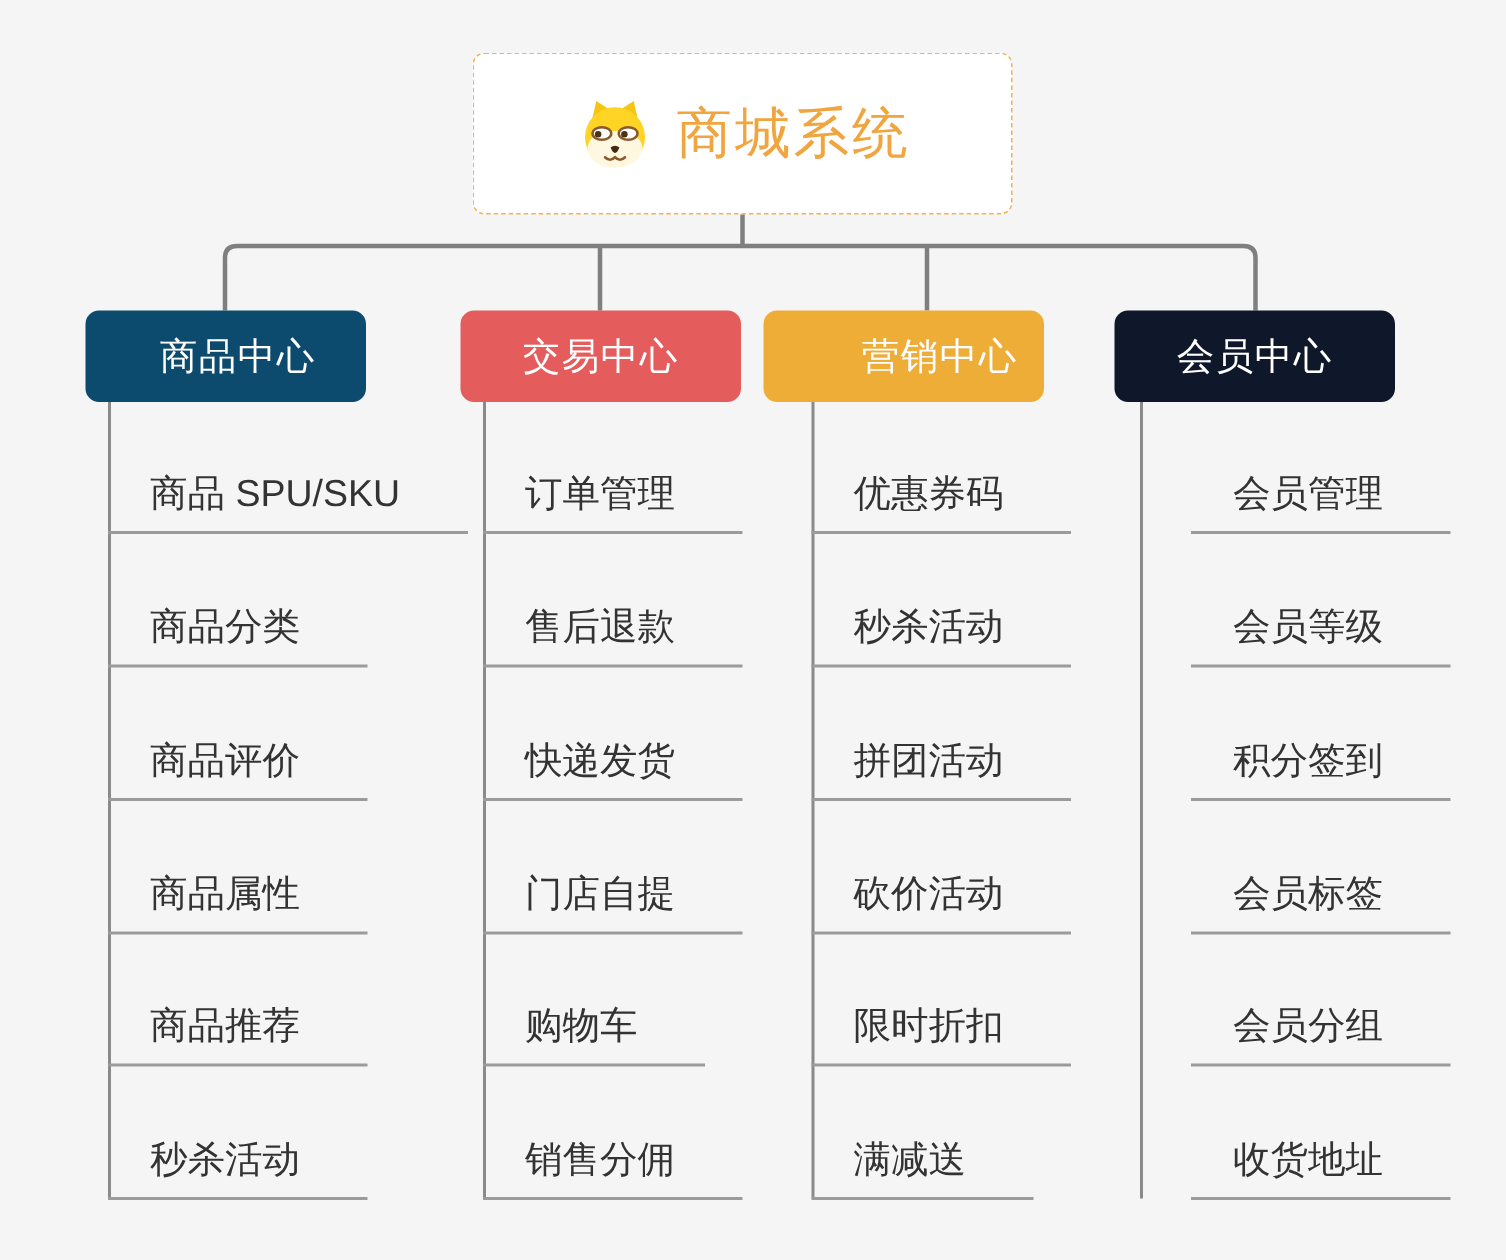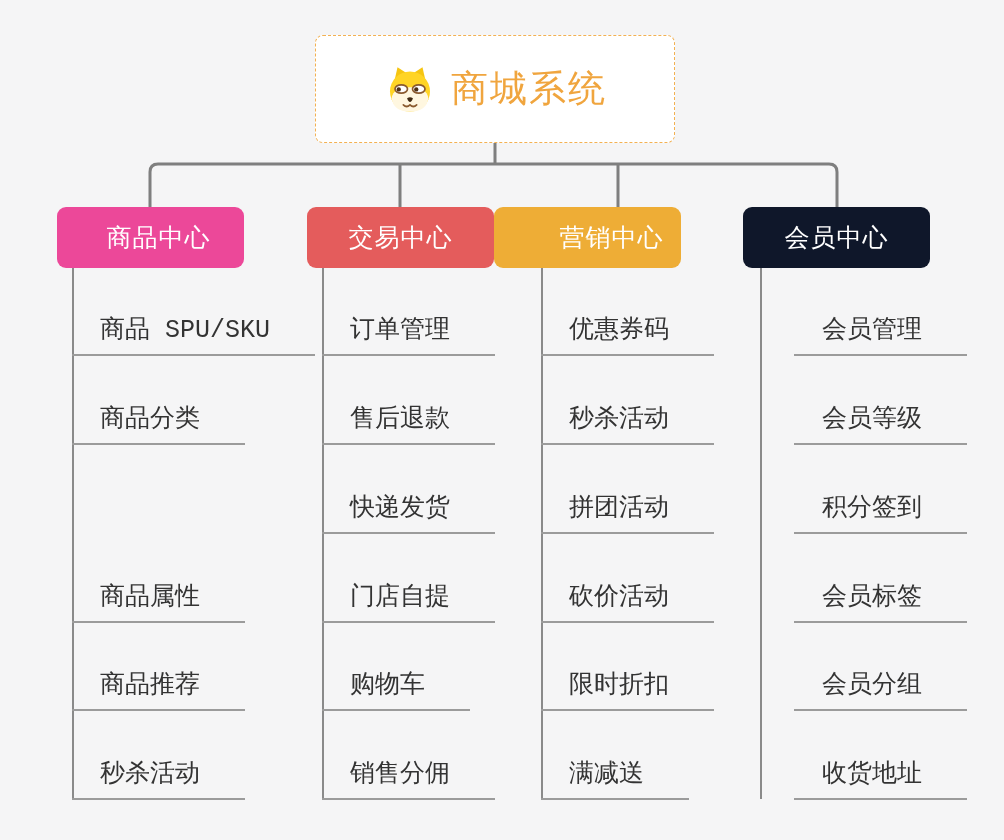--- a/index.html
+++ b/index.html
@@ -2,21 +2,21 @@
 <html><head>
 <meta charset="utf-8">
 <style>
   html,body{margin:0;padding:0;}
   body{
     width:1004px;height:840px;
     background:#f5f5f6;
     font-family:"Liberation Sans","DejaVu Sans",sans-serif;
     overflow:hidden;
   }
-  #canvas{position:relative;width:1004px;height:736px;font-family:Liberation Mono, monospace;}
+  #canvas{position:relative;width:1004px;height:736px;}
 
   
   #connector-layer{position:absolute;left:0;top:0;width:1004px;height:840px;pointer-events:none;}
 
   
   .root-node{
     position:absolute;left:315px;top:35px;width:360px;height:108px;
     background:#ffffff;
     border:1px dashed #f3b152;
     border-radius:8px;
@@ -31,21 +31,21 @@
   
   .branch-node{
     position:absolute;top:207px;width:187px;height:61px;
     border-radius:9px;
     display:flex;align-items:center;justify-content:center;
     color:#ffffff;font-size:25px;letter-spacing:1px;white-space:nowrap;
     box-sizing:border-box;
   }
   .branch-0{left:57px;}
   .branch-1{left:307px;}
-  .branch-2{left:494px;padding-left:48px;}
+  .branch-2{left:509px;padding-left:48px;}
   .branch-3{left:743px;}
 
   
   .leaf{
     position:absolute;height:46px;
     display:flex;align-items:flex-end;
     padding:0 45px 9px 28px;
     border-bottom:2px solid #9b9b9b;
     box-sizing:border-box;
     font-size:25px;color:#333333;white-space:nowrap;
@@ -85,35 +85,36 @@
       <ellipse cx="21.5" cy="30" rx="7.5" ry="5" fill="#ffffff" stroke="#8a5a2e" stroke-width="2"></ellipse>
       <ellipse cx="42.5" cy="30" rx="7.5" ry="5" fill="#ffffff" stroke="#8a5a2e" stroke-width="2"></ellipse>
       <circle cx="18.5" cy="30.5" r="2.6" fill="#4e3014"></circle>
       <circle cx="39.5" cy="30.5" r="2.6" fill="#4e3014"></circle>
       <path d="M28.5 41 Q32 38.5 35.5 41 Q34 45.5 32 45.5 Q30 45.5 28.5 41 Z" fill="#3f2a14"></path>
       <path d="M24 49 Q28 53 32 49 Q36 53 40 49" fill="none" stroke="#8a5a2e" stroke-width="2" stroke-linecap="round"></path>
     </svg>
     <span class="root-title">商城系统</span>
   </div>
 
-  <div class="branch-node branch-0" style="background: #ec4899; padding-left: 16px;">
+  <div class="branch-node branch-0" style="background: #0c4a6e; padding-left: 16px;">
     <span>商品中心</span>
   </div>
   <div class="branch-node branch-1" style="background: rgb(228, 92, 92);">
     <span>交易中心</span>
   </div>
   <div class="branch-node branch-2" style="background: rgb(238, 173, 54);">
     <span>营销中心</span>
   </div>
   <div class="branch-node branch-3" style="background: #0f172a;">
     <span>会员中心</span>
   </div>
 
   <div class="leaf col-0 row-0">商品 SPU/SKU</div>
   <div class="leaf col-0 row-1">商品分类</div>
+  <div class="leaf col-0 row-2">商品评价</div>
   <div class="leaf col-0 row-3">商品属性</div>
   <div class="leaf col-0 row-4">商品推荐</div>
   <div class="leaf col-0 row-5">秒杀活动</div>
 
   <div class="leaf col-1 row-0">订单管理</div>
   <div class="leaf col-1 row-1">售后退款</div>
   <div class="leaf col-1 row-2">快递发货</div>
   <div class="leaf col-1 row-3">门店自提</div>
   <div class="leaf col-1 row-4">购物车</div>
   <div class="leaf col-1 row-5">销售分佣</div>

